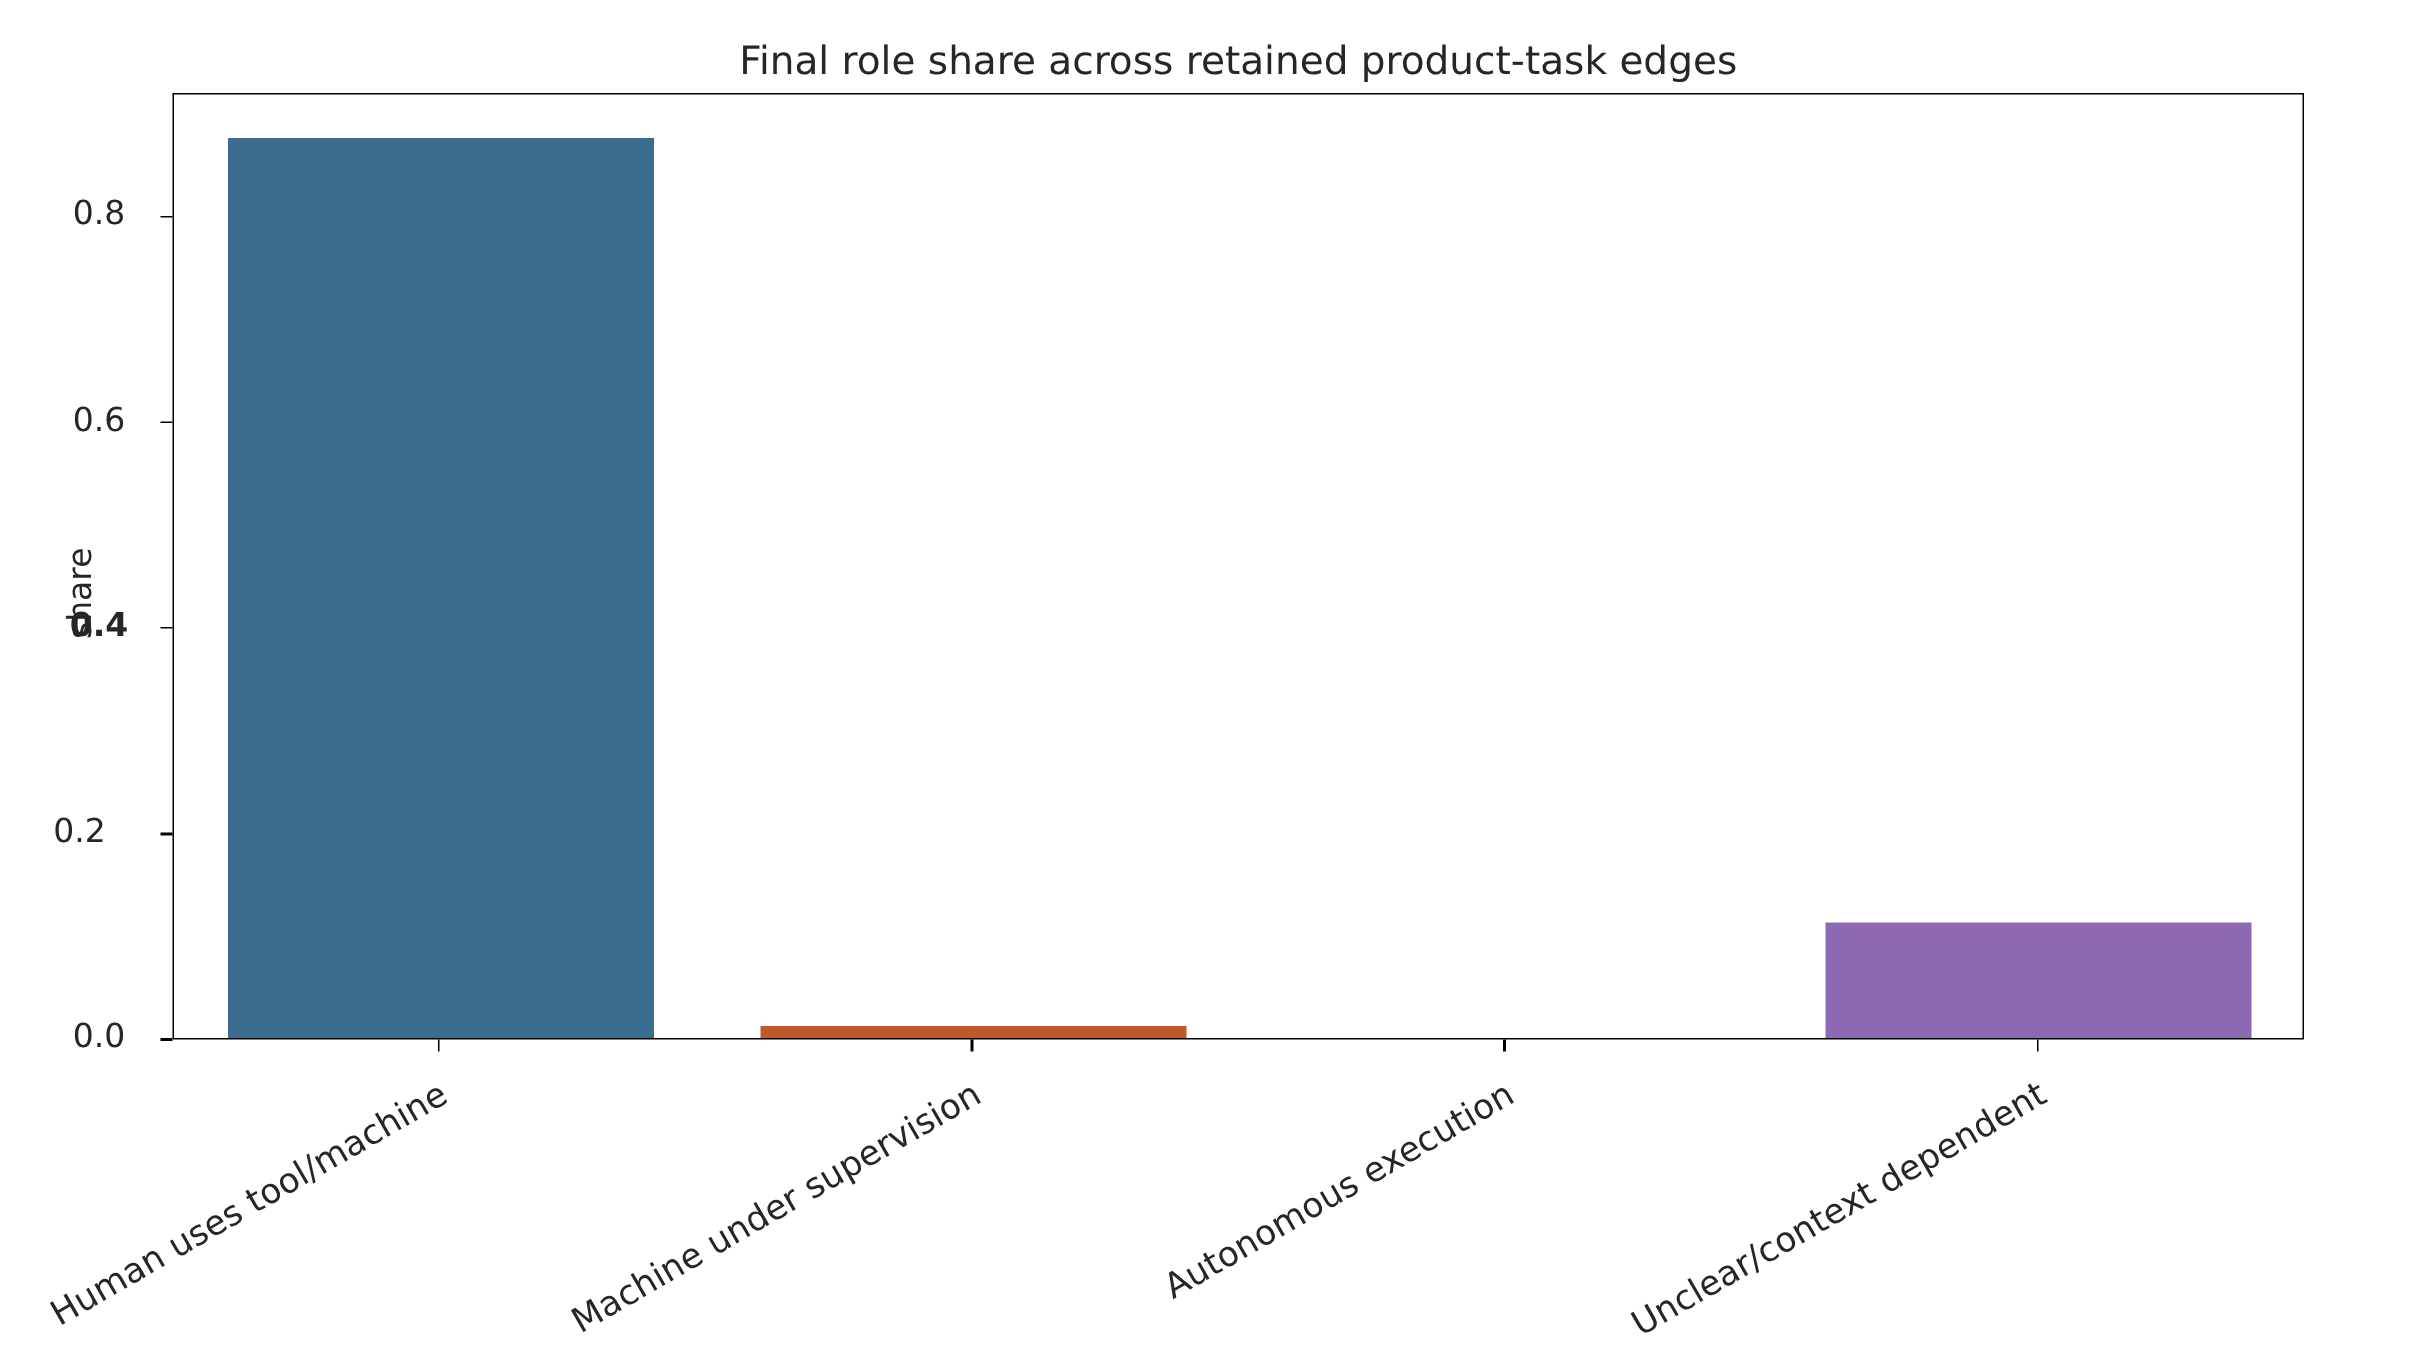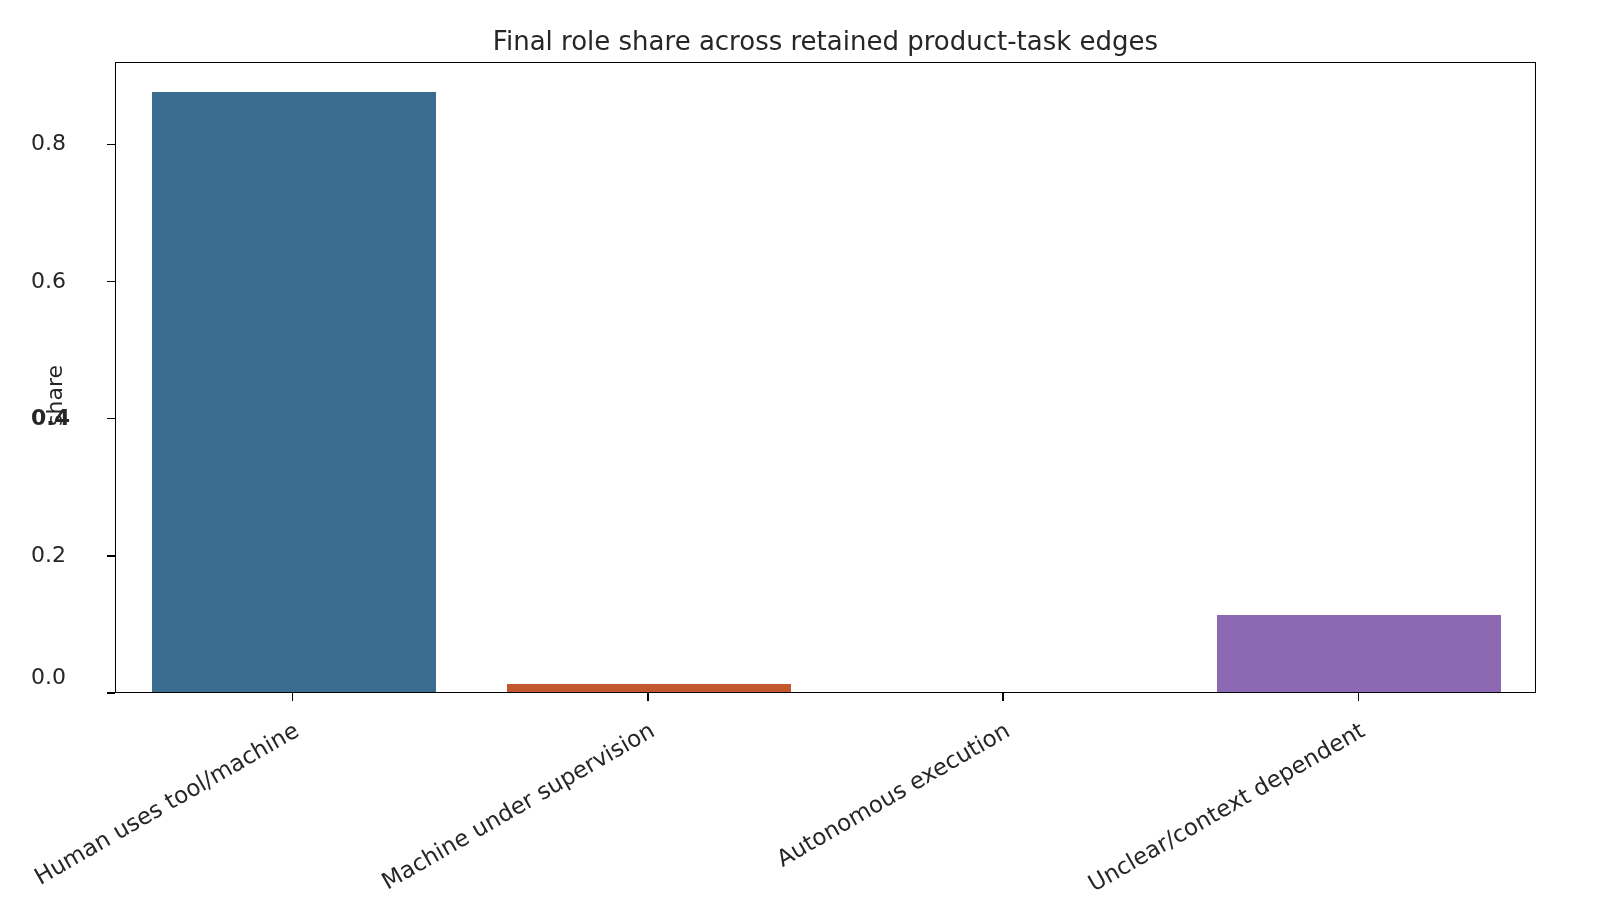--- a/index.html
+++ b/index.html
@@ -52,21 +52,21 @@
   .y-tick {
     position: absolute;
     width: 8px;
     height: 1.5px;
     background: #000000;
   }
   .y-tick-label {
     position: absolute;
     font-size: 22px;
     color: #262626;
-    text-align: left;
+    text-align: center;
     width: 70px;
     white-space: nowrap;
   }
   .x-tick {
     position: absolute;
     width: 1.5px;
     height: 8px;
     background: #000000;
   }
   .x-tick-label {
@@ -85,23 +85,23 @@
   <div class="chart-title">Final role share across retained product-task edges</div>
   <div class="y-axis-label">share</div>
   <div class="plot-area">
       <div class="bar" style="left: 35.525px; width: 284.2px; height: 600.136px; background: rgb(58, 109, 143);"></div>
       <div class="bar" style="left: 390.775px; width: 284.2px; height: 8.23043px; background: rgb(193, 89, 44);"></div>
       <div class="bar" style="left: 746.025px; width: 284.2px; height: 0px; background: rgb(79, 147, 86);"></div>
       <div class="bar" style="left: 1101.28px; width: 284.2px; height: 77.5033px; background: rgb(141, 105, 180);"></div>
     </div>
   <div id="decorations">
       <div class="y-tick" style="left: 107px; top: 692.25px;"></div>
-      <div class="y-tick-label" style="left: 31px; top: 664px;">0.0</div>
+      <div class="y-tick-label" style="left: 31px; top: 679px;">0.0</div>
       <div class="y-tick" style="left: 107px; top: 555.076px;"></div>
-      <div class="y-tick-label" style="left: 31px; top: 541.826px;">0.2</div>
+      <div class="y-tick-label" style="left: 18px; top: 541.826px;">0.2</div>
       <div class="y-tick" style="left: 107px; top: 417.902px;"></div>
       <div class="y-tick-label" style="left: 31px; top: 404.652px; font-weight: bold;">0.4</div>
       <div class="y-tick" style="left: 107px; top: 280.728px;"></div>
       <div class="y-tick-label" style="left: 31px; top: 268px;">0.6</div>
       <div class="y-tick" style="left: 107px; top: 143.554px;"></div>
       <div class="y-tick-label" style="left: 31px; top: 130.304px;">0.8</div>
       <div class="x-tick" style="left: 291.875px; top: 693px;"></div>
       <div class="x-tick-label" style="right: 1323.38px; top: 715px; transform: rotate(-30deg);">Human uses tool/machine</div>
       <div class="x-tick" style="left: 647.125px; top: 693px;"></div>
       <div class="x-tick-label" style="right: 968.125px; top: 715px; transform: rotate(-30deg);">Machine under supervision</div>

